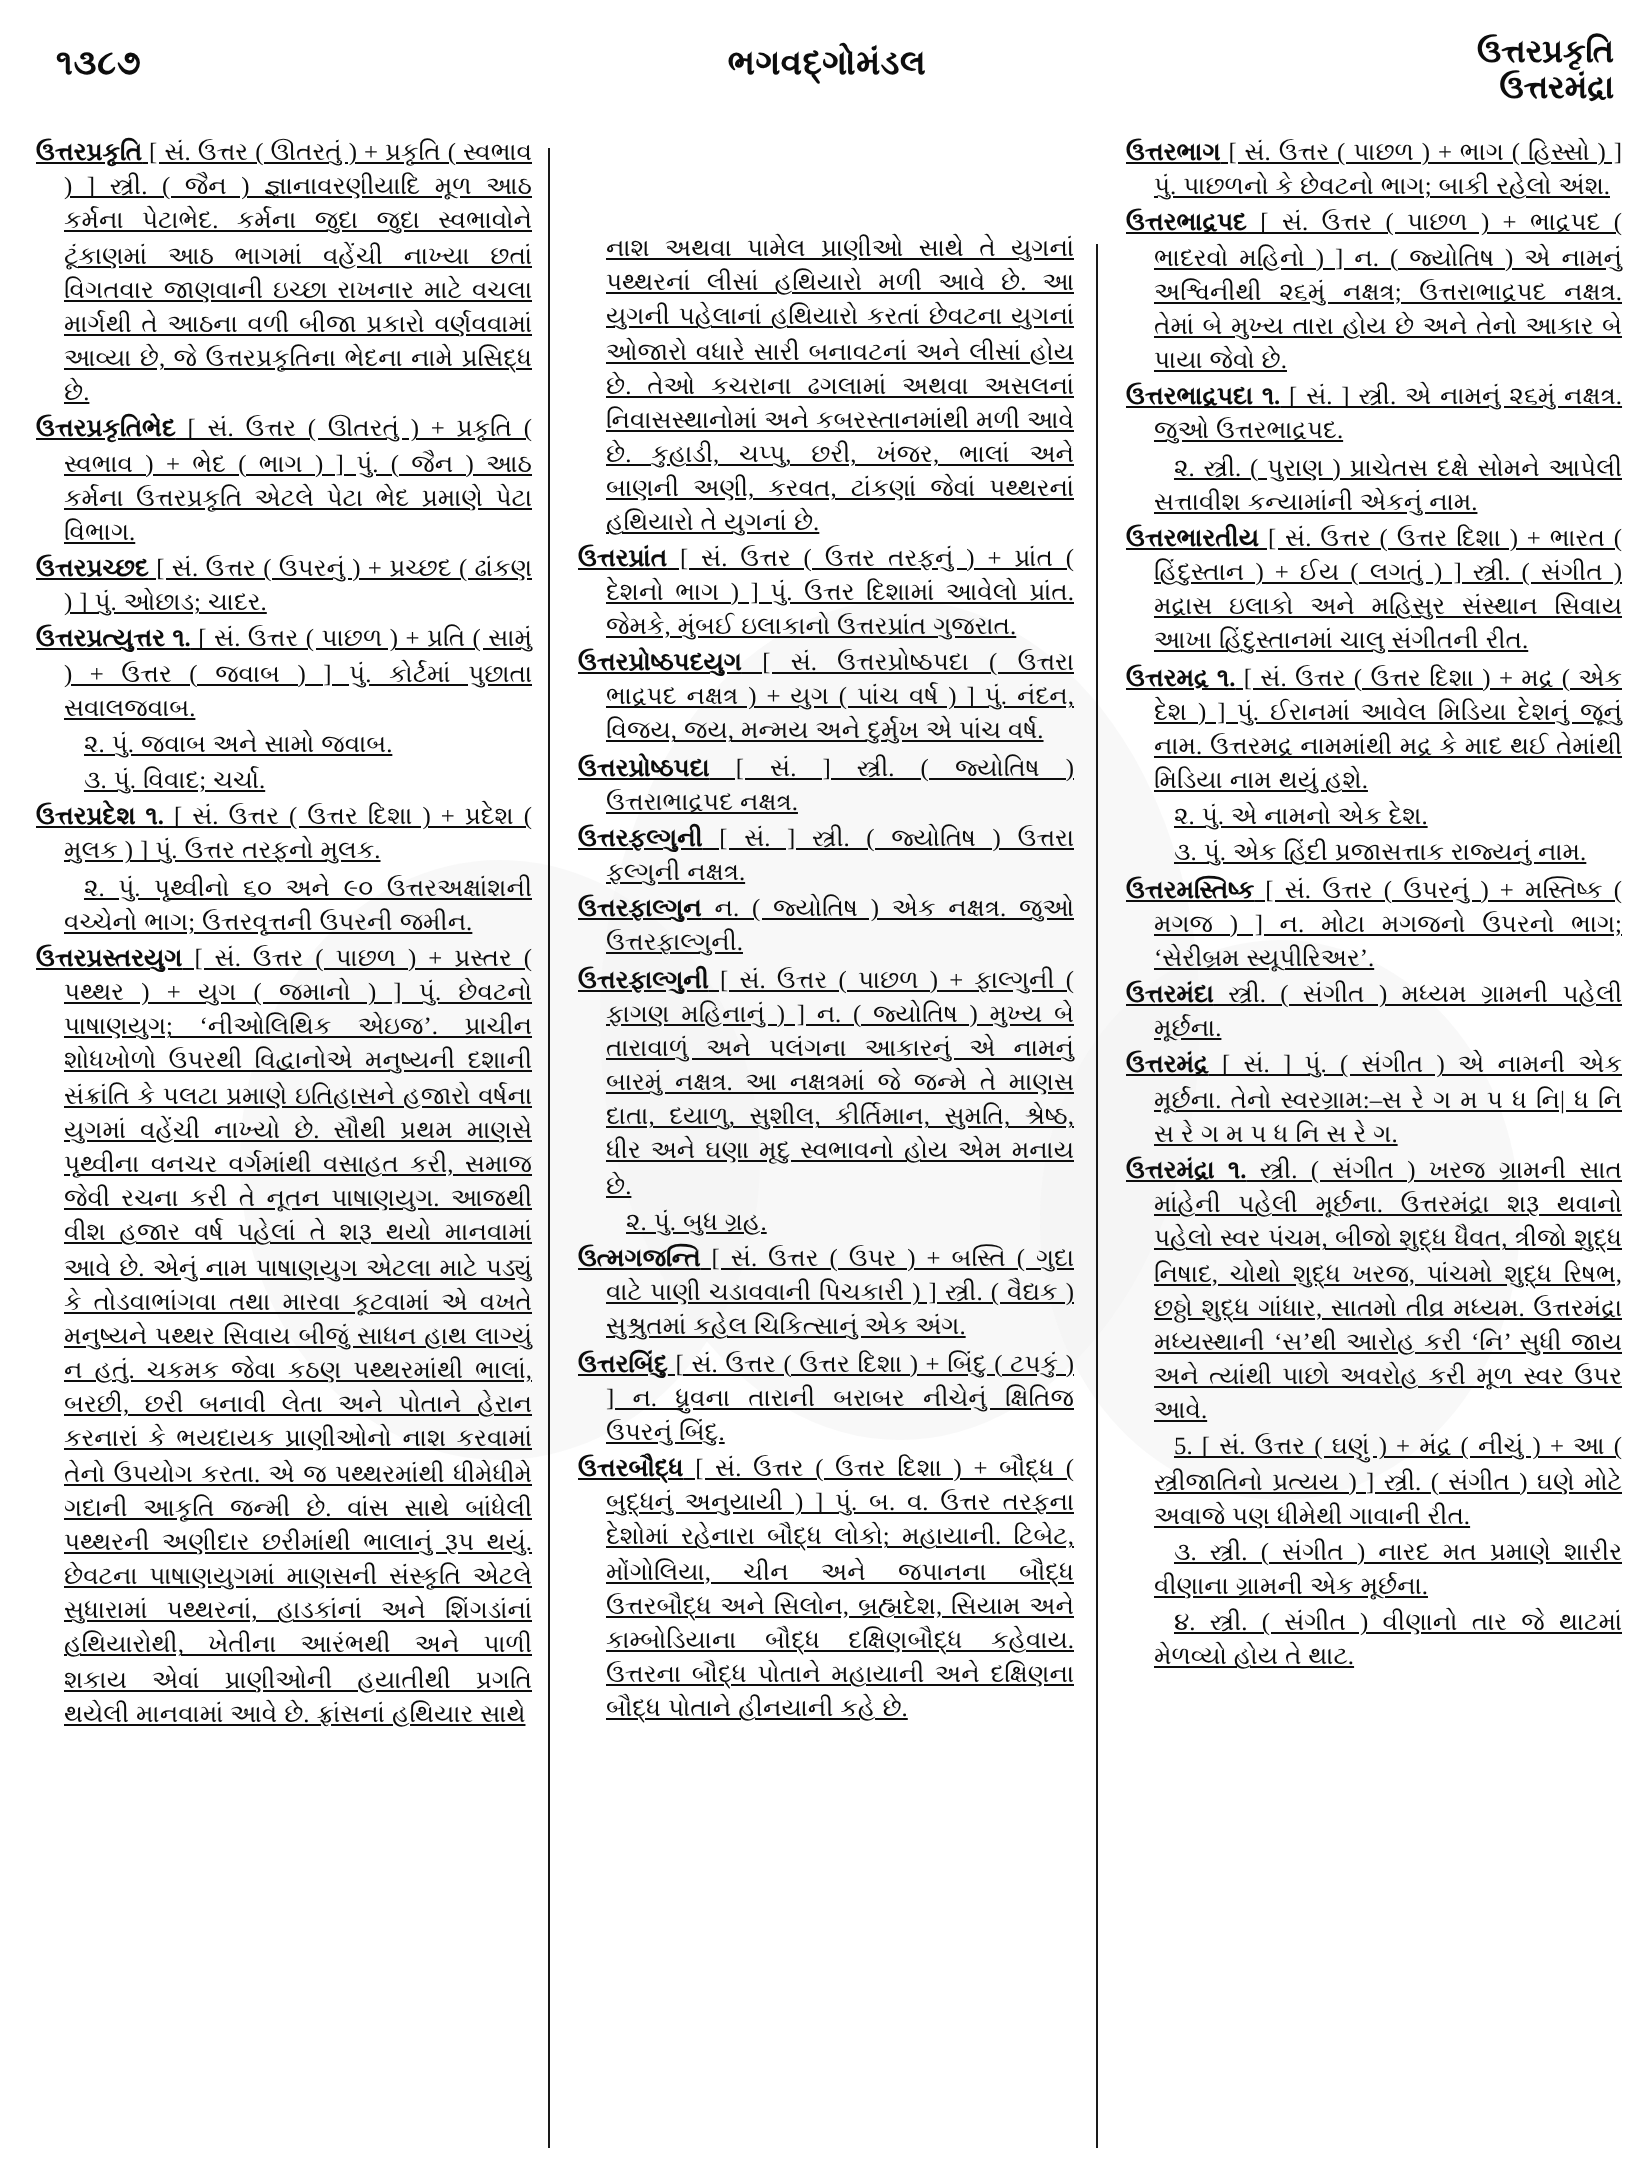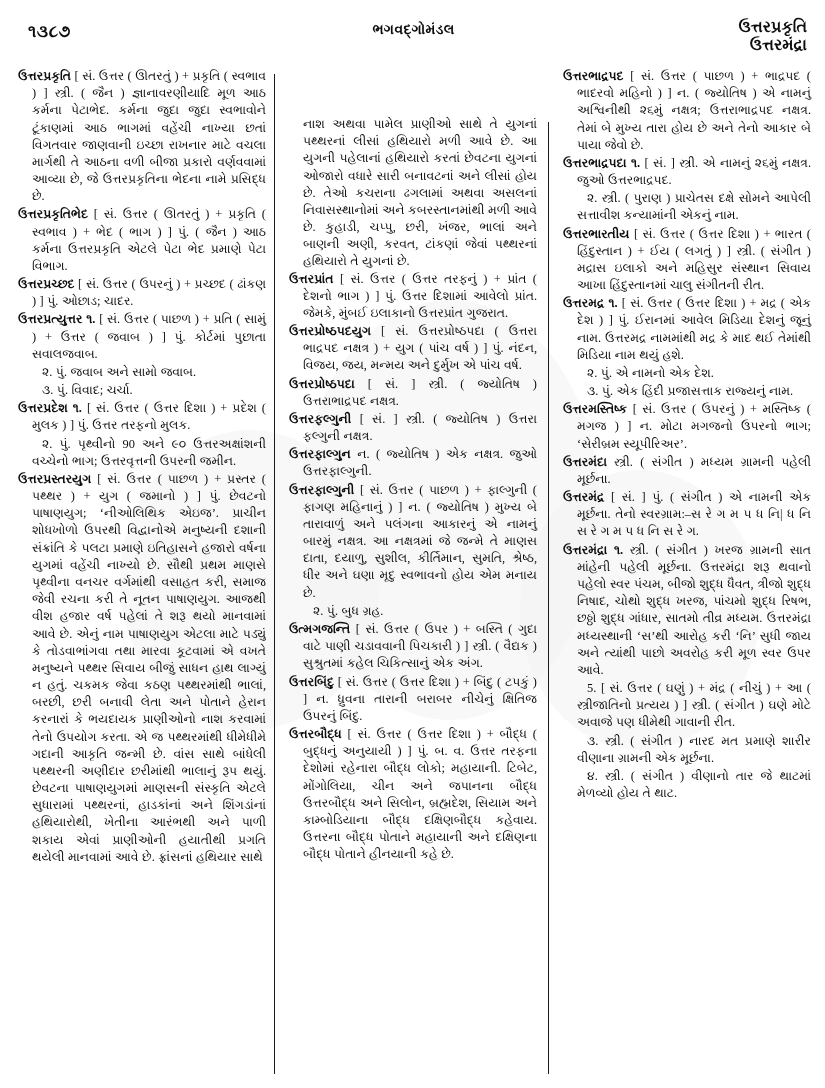--- a/index.html
+++ b/index.html
@@ -53,21 +53,21 @@
     letter-spacing: .5px;
     padding-left: 14px;
     padding-top: 8px;
     white-space: nowrap;
   }
   .work-title {
     position: absolute;
     left: 0; right: 0;
     top: 8px;
     text-align: center;
-    font-size: 14px;
+    font-size: 17px;
     font-weight: bold;
     letter-spacing: .3px;
   }
   .running-heads {
     text-align: right;
     padding-right: 6px;
     padding-top: 4px;
     line-height: 1.12;
   }
   .running-heads div {
@@ -85,20 +85,21 @@
   .col {
     position: relative;
     box-sizing: border-box;
     flex: 1 1 0;
     padding: 0 9px;
     font-size: 12.4px;
     line-height: 1.385;
     text-align: justify;
     text-justify: inter-word;
     word-spacing: .4px;
+    text-decoration: underline;
   }
   .col-1 { padding-left: 4px; }
   .col-2 { padding-left: 14px; padding-right: 12px; margin-top: 48px; }
   .col-3 { padding-left: 14px; padding-right: 2px; }
   .col-rule {
     position: absolute;
     top: 6px;
     bottom: 4px;
     width: 1px;
     background: #1a1a1a;
@@ -146,38 +147,39 @@
   <div class="columns">
     <div class="col col-1" id="col-1">
       <div class="col-rule rule-1"></div>
     <p class="entry"><span class="headword">ઉત્તરપ્રકૃતિ</span><span> [ સં. ઉત્તર ( ઊતરતું ) + પ્રકૃતિ ( સ્વભાવ ) ] સ્ત્રી. ( જૈન ) જ્ઞાનાવરણીયાદિ મૂળ આઠ કર્મના પેટાભેદ. કર્મના જુદા જુદા સ્વભાવોને ટૂંકાણમાં આઠ ભાગમાં વહેંચી નાખ્યા છતાં વિગતવાર જાણવાની ઇચ્છા રાખનાર માટે વચલા માર્ગથી તે આઠના વળી બીજા પ્રકારો વર્ણવવામાં આવ્યા છે, જે ઉત્તરપ્રકૃતિના ભેદના નામે પ્રસિદ્ધ છે.</span></p>
         <p class="entry"><span class="headword">ઉત્તરપ્રકૃતિભેદ</span><span> [ સં. ઉત્તર ( ઊતરતું ) + પ્રકૃતિ ( સ્વભાવ ) + ભેદ ( ભાગ ) ] પું. ( જૈન ) આઠ કર્મના ઉત્તરપ્રકૃતિ એટલે પેટા ભેદ પ્રમાણે પેટા વિભાગ.</span></p>
         <p class="entry"><span class="headword">ઉત્તરપ્રચ્છદ</span><span> [ સં. ઉત્તર ( ઉપરનું ) + પ્રચ્છદ ( ઢાંકણ ) ] પું. ઓછાડ; ચાદર.</span></p>
         <p class="entry"><span class="headword">ઉત્તરપ્રત્યુત્તર ૧.</span><span> [ સં. ઉત્તર ( પાછળ ) + પ્રતિ ( સામું ) + ઉત્તર ( જવાબ ) ] પું. કોર્ટમાં પુછાતા સવાલજવાબ.</span></p>
         <p class="sense">૨. પું. જવાબ અને સામો જવાબ.</p>
         <p class="sense">૩. પું. વિવાદ; ચર્ચા.</p>
         <p class="entry"><span class="headword">ઉત્તરપ્રદેશ ૧.</span><span> [ સં. ઉત્તર ( ઉત્તર દિશા ) + પ્રદેશ ( મુલક ) ] પું. ઉત્તર તરફનો મુલક.</span></p>
-        <p class="sense">૨. પું. પૃથ્વીનો 90 અને ૯૦ ઉત્તરઅક્ષાંશની વચ્ચેનો ભાગ; ઉત્તરવૃત્તની ઉપરની જમીન.</p>
+        <p class="sense">૨. પું. પૃથ્વીનો ૬૦ અને ૯૦ ઉત્તરઅક્ષાંશની વચ્ચેનો ભાગ; ઉત્તરવૃત્તની ઉપરની જમીન.</p>
         <p class="entry"><span class="headword">ઉત્તરપ્રસ્તરયુગ</span><span> [ સં. ઉત્તર ( પાછળ ) + પ્રસ્તર ( પથ્થર ) + યુગ ( જમાનો ) ] પું. છેવટનો પાષાણયુગ; ‘નીઓલિથિક એઇજ’. પ્રાચીન શોધખોળો ઉપરથી વિદ્વાનોએ મનુષ્યની દશાની સંક્રાંતિ કે પલટા પ્રમાણે ઇતિહાસને હજારો વર્ષના યુગમાં વહેંચી નાખ્યો છે. સૌથી પ્રથમ માણસે પૃથ્વીના વનચર વર્ગમાંથી વસાહત કરી, સમાજ જેવી રચના કરી તે નૂતન પાષાણયુગ. આજથી વીશ હજાર વર્ષ પહેલાં તે શરૂ થયો માનવામાં આવે છે. એનું નામ પાષાણયુગ એટલા માટે પડ્યું કે તોડવાભાંગવા તથા મારવા કૂટવામાં એ વખતે મનુષ્યને પથ્થર સિવાય બીજું સાધન હાથ લાગ્યું ન હતું. ચકમક જેવા કઠણ પથ્થરમાંથી ભાલાં, બરછી, છરી બનાવી લેતા અને પોતાને હેરાન કરનારાં કે ભયદાયક પ્રાણીઓનો નાશ કરવામાં તેનો ઉપયોગ કરતા. એ જ પથ્થરમાંથી ધીમેધીમે ગદાની આકૃતિ જન્મી છે. વાંસ સાથે બાંધેલી પથ્થરની અણીદાર છરીમાંથી ભાલાનું રૂપ થયું. છેવટના પાષાણયુગમાં માણસની સંસ્કૃતિ એટલે સુધારામાં પથ્થરનાં, હાડકાંનાં અને શિંગડાંનાં હથિયારોથી, ખેતીના આરંભથી અને પાળી શકાય એવાં પ્રાણીઓની હયાતીથી પ્રગતિ થયેલી માનવામાં આવે છે. ફ્રાંસનાં હથિયાર સાથે</span></p>
       </div>
     <div class="col col-2" id="col-2">
       <div class="col-rule rule-2"></div>
     <p class="cont">નાશ અથવા પામેલ પ્રાણીઓ સાથે તે યુગનાં પથ્થરનાં લીસાં હથિયારો મળી આવે છે. આ યુગની પહેલાનાં હથિયારો કરતાં છેવટના યુગનાં ઓજારો વધારે સારી બનાવટનાં અને લીસાં હોય છે. તેઓ કચરાના ઢગલામાં અથવા અસલનાં નિવાસસ્થાનોમાં અને કબરસ્તાનમાંથી મળી આવે છે. કુહાડી, ચપ્પુ, છરી, ખંજર, ભાલાં અને બાણની અણી, કરવત, ટાંકણાં જેવાં પથ્થરનાં હથિયારો તે યુગનાં છે.</p>
         <p class="entry"><span class="headword">ઉત્તરપ્રાંત</span><span> [ સં. ઉત્તર ( ઉત્તર તરફનું ) + પ્રાંત ( દેશનો ભાગ ) ] પું. ઉત્તર દિશામાં આવેલો પ્રાંત. જેમકે, મુંબઈ ઇલાકાનો ઉત્તરપ્રાંત ગુજરાત.</span></p>
         <p class="entry"><span class="headword">ઉત્તરપ્રોષ્ઠપદયુગ</span><span> [ સં. ઉત્તરપ્રોષ્ઠપદા ( ઉત્તરા ભાદ્રપદ નક્ષત્ર ) + યુગ ( પાંચ વર્ષ ) ] પું. નંદન, વિજય, જય, મન્મય અને દુર્મુખ એ પાંચ વર્ષ.</span></p>
         <p class="entry"><span class="headword">ઉત્તરપ્રોષ્ઠપદા</span><span> [ સં. ] સ્ત્રી. ( જ્યોતિષ ) ઉત્તરાભાદ્રપદ નક્ષત્ર.</span></p>
         <p class="entry"><span class="headword">ઉત્તરફલ્ગુની</span><span> [ સં. ] સ્ત્રી. ( જ્યોતિષ ) ઉત્તરા ફલ્ગુની નક્ષત્ર.</span></p>
         <p class="entry"><span class="headword">ઉત્તરફાલ્ગુન</span><span> ન. ( જ્યોતિષ ) એક નક્ષત્ર. જુઓ ઉત્તરફાલ્ગુની.</span></p>
         <p class="entry"><span class="headword">ઉત્તરફાલ્ગુની</span><span> [ સં. ઉત્તર ( પાછળ ) + ફાલ્ગુની ( ફાગણ મહિનાનું ) ] ન. ( જ્યોતિષ ) મુખ્ય બે તારાવાળું અને પલંગના આકારનું એ નામનું બારમું નક્ષત્ર. આ નક્ષત્રમાં જે જન્મે તે માણસ દાતા, દયાળુ, સુશીલ, કીર્તિમાન, સુમતિ, શ્રેષ્ઠ, ધીર અને ઘણા મૃદુ સ્વભાવનો હોય એમ મનાય છે.</span></p>
         <p class="sense">૨. પું. બુધ ગ્રહ.</p>
         <p class="entry"><span class="headword">ઉત્મગજન્તિ</span><span> [ સં. ઉત્તર ( ઉપર ) + બસ્તિ ( ગુદા વાટે પાણી ચડાવવાની પિચકારી ) ] સ્ત્રી. ( વૈદ્યક ) સુશ્રુતમાં કહેલ ચિકિત્સાનું એક અંગ.</span></p>
         <p class="entry"><span class="headword">ઉત્તરબિંદુ</span><span> [ સં. ઉત્તર ( ઉત્તર દિશા ) + બિંદુ ( ટપકું ) ] ન. ધ્રુવના તારાની બરાબર નીચેનું ક્ષિતિજ ઉપરનું બિંદુ.</span></p>
         <p class="entry"><span class="headword">ઉત્તરબૌદ્ધ</span><span> [ સં. ઉત્તર ( ઉત્તર દિશા ) + બૌદ્ધ ( બુદ્ધનું અનુયાયી ) ] પું. બ. વ. ઉત્તર તરફના દેશોમાં રહેનારા બૌદ્ધ લોકો; મહાયાની. ટિબેટ, મોંગોલિયા, ચીન અને જપાનના બૌદ્ધ ઉત્તરબૌદ્ધ અને સિલોન, બ્રહ્મદેશ, સિયામ અને કામ્બોડિયાના બૌદ્ધ દક્ષિણબૌદ્ધ કહેવાય. ઉત્તરના બૌદ્ધ પોતાને મહાયાની અને દક્ષિણના બૌદ્ધ પોતાને હીનયાની કહે છે.</span></p>
       </div>
     <div class="col col-3" id="col-3">
+        <p class="entry"><span class="headword">ઉત્તરભાગ</span><span> [ સં. ઉત્તર ( પાછળ ) + ભાગ ( હિસ્સો ) ] પું. પાછળનો કે છેવટનો ભાગ; બાકી રહેલો અંશ.</span></p>
         <p class="entry"><span class="headword">ઉત્તરભાદ્રપદ</span><span> [ સં. ઉત્તર ( પાછળ ) + ભાદ્રપદ ( ભાદરવો મહિનો ) ] ન. ( જ્યોતિષ ) એ નામનું અશ્વિનીથી ૨૬મું નક્ષત્ર; ઉત્તરાભાદ્રપદ નક્ષત્ર. તેમાં બે મુખ્ય તારા હોય છે અને તેનો આકાર બે પાયા જેવો છે.</span></p>
         <p class="entry"><span class="headword">ઉત્તરભાદ્રપદા ૧.</span><span> [ સં. ] સ્ત્રી. એ નામનું ૨૬મું નક્ષત્ર. જુઓ ઉત્તરભાદ્રપદ.</span></p>
         <p class="sense">૨. સ્ત્રી. ( પુરાણ ) પ્રાચેતસ દક્ષે સોમને આપેલી સત્તાવીશ કન્યામાંની એકનું નામ.</p>
         <p class="entry"><span class="headword">ઉત્તરભારતીય</span><span> [ સં. ઉત્તર ( ઉત્તર દિશા ) + ભારત ( હિંદુસ્તાન ) + ઈય ( લગતું ) ] સ્ત્રી. ( સંગીત ) મદ્રાસ ઇલાકો અને મહિસુર સંસ્થાન સિવાય આખા હિંદુસ્તાનમાં ચાલુ સંગીતની રીત.</span></p>
         <p class="entry"><span class="headword">ઉત્તરમદ્ર ૧.</span><span> [ સં. ઉત્તર ( ઉત્તર દિશા ) + મદ્ર ( એક દેશ ) ] પું. ઈરાનમાં આવેલ મિડિયા દેશનું જૂનું નામ. ઉત્તરમદ્ર નામમાંથી મદ્ર કે માદ થઈ તેમાંથી મિડિયા નામ થયું હશે.</span></p>
         <p class="sense">૨. પું. એ નામનો એક દેશ.</p>
         <p class="sense">૩. પું. એક હિંદી પ્રજાસત્તાક રાજ્યનું નામ.</p>
         <p class="entry"><span class="headword">ઉત્તરમસ્તિષ્ક</span><span> [ સં. ઉત્તર ( ઉપરનું ) + મસ્તિષ્ક ( મગજ ) ] ન. મોટા મગજનો ઉપરનો ભાગ; ‘સેરીબ્રમ સ્યૂપીરિઅર’.</span></p>
         <p class="entry"><span class="headword">ઉત્તરમંદા</span><span> સ્ત્રી. ( સંગીત ) મધ્યમ ગ્રામની પહેલી મૂર્છના.</span></p>
         <p class="entry"><span class="headword">ઉત્તરમંદ્ર</span><span> [ સં. ] પું. ( સંગીત ) એ નામની એક મૂર્છના. તેનો સ્વરગ્રામ:–સ રે ગ મ પ ધ નિ| ધ નિ સ રે ગ મ પ ધ નિ સ રે ગ.</span></p>

